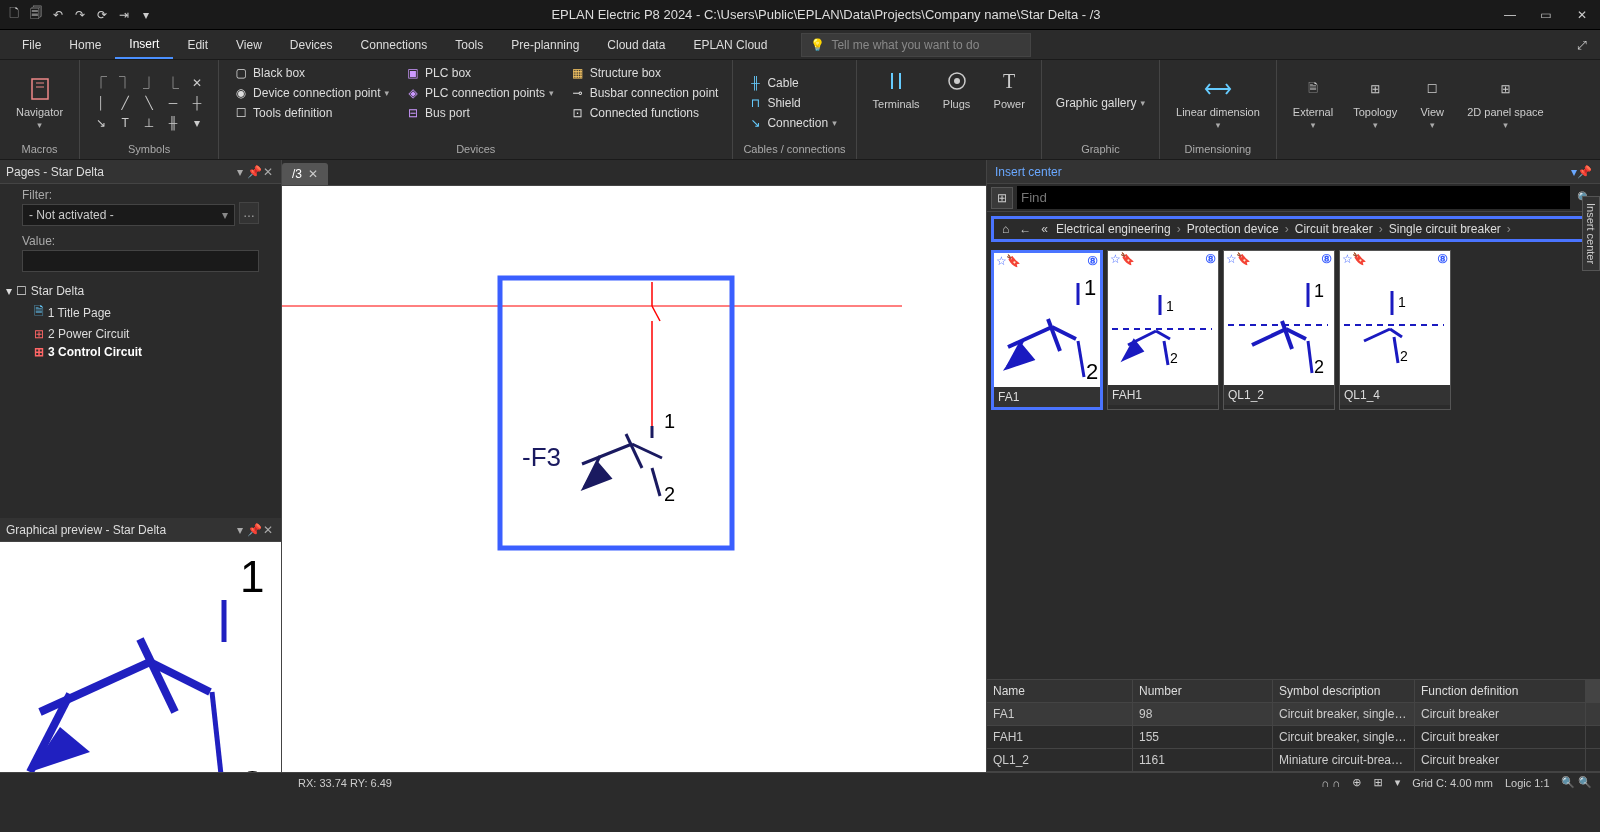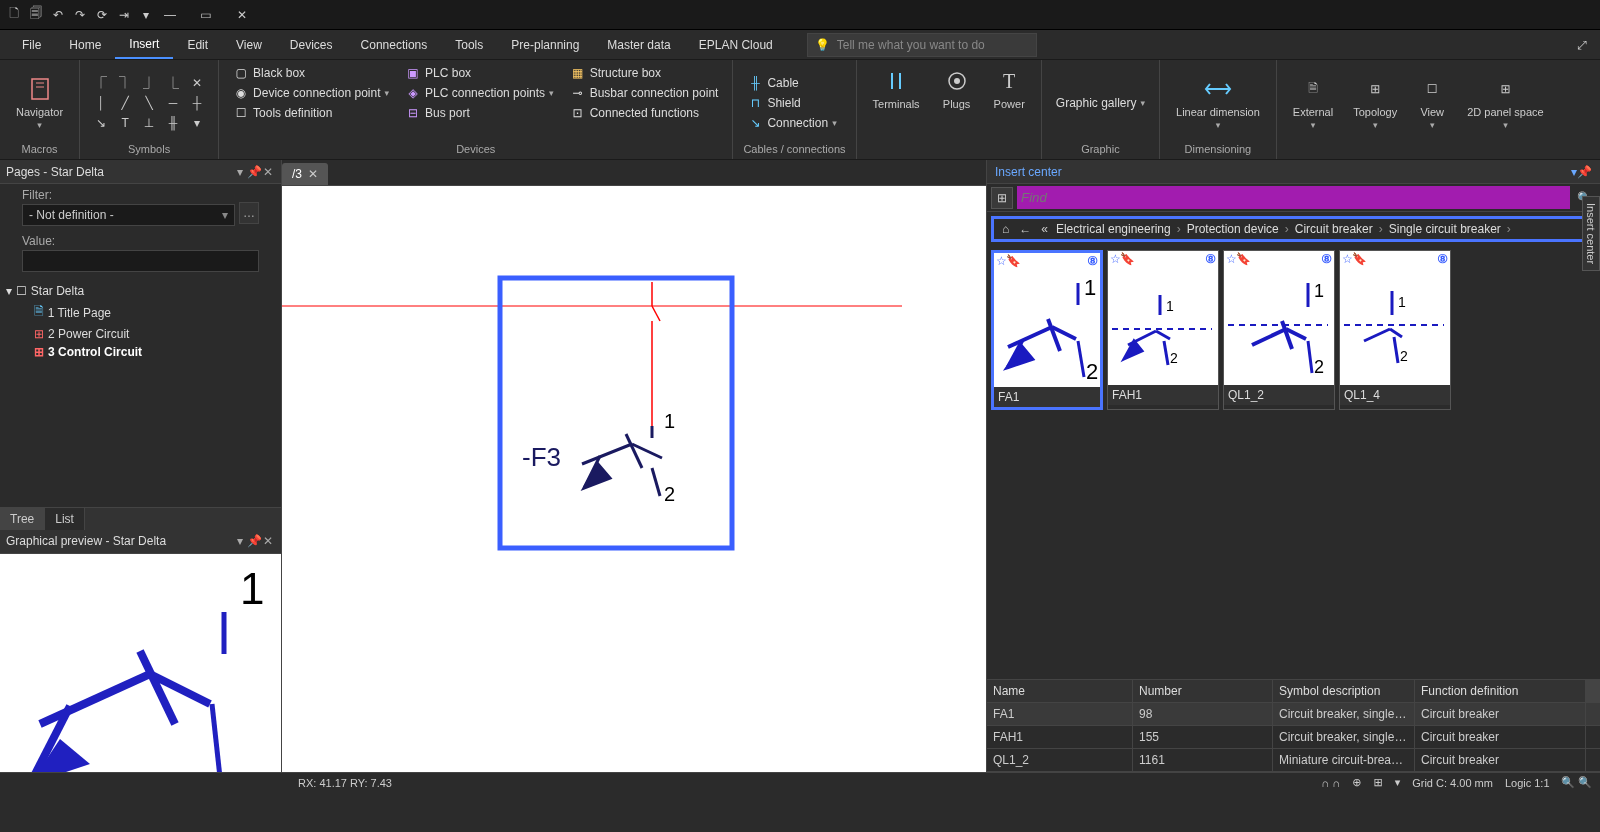--- a/index.html
+++ b/index.html
@@ -53,21 +53,21 @@
 .doc-tabs{height:26px;background:#2b2b2b;display:flex;align-items:flex-end;border-bottom:1px solid #444;}
 .doc-tab{background:#555;color:#fff;padding:4px 10px;border-top-left-radius:3px;border-top-right-radius:3px;display:flex;align-items:center;gap:6px;}
 .doc-tab .close{cursor:pointer;color:#ccc;}
 .canvas{flex:1;background:#fff;position:relative;overflow:hidden;}
 .right-panel{width:614px;background:#2b2b2b;border-left:1px solid #444;display:flex;flex-direction:column;}
 .side-tab{position:absolute;right:0;top:196px;background:#333;color:#ccc;writing-mode:vertical-rl;padding:6px 2px;font-size:11px;border:1px solid #555;}
 .insert-header{height:24px;background:#333;display:flex;align-items:center;padding:0 8px;border-bottom:1px solid #444;color:#6aa8ff;}
 .insert-header .title{flex:1;}
 .find-row{height:28px;display:flex;align-items:center;padding:0 4px;gap:4px;border-bottom:1px solid #444;}
 .find-row .sq{width:22px;height:22px;background:#3a3a3a;border:1px solid #555;display:flex;align-items:center;justify-content:center;}
-.find-row input{flex:1;background:#a21caf;border:none;color:#ccc;padding:4px;outline:none;font-style:italic;}
+.find-row input{flex:1;background:#000000;border:none;color:#ccc;padding:4px;outline:none;}
 .breadcrumb{border:3px solid #4a74ff;margin:4px;padding:3px 6px;display:flex;align-items:center;gap:6px;background:#2b2b2b;}
 .breadcrumb .bc-btn{color:#ccc;cursor:pointer;padding:0 2px;}
 .breadcrumb .bc-sep{color:#888;}
 .breadcrumb .bc-item{color:#ddd;cursor:pointer;}
 .symbol-grid{display:flex;gap:4px;padding:4px;flex-wrap:wrap;align-content:flex-start;flex:1;overflow:auto;}
 .symbol-card{width:112px;display:flex;flex-direction:column;}
 .symbol-card.sel{border:3px solid #4a74ff;}
 .symbol-card:not(.sel){border:1px solid #555;}
 .symbol-thumb-top{height:16px;background:#fff;display:flex;justify-content:space-between;align-items:center;padding:0 2px;}
 .symbol-thumb{height:118px;background:#fff;position:relative;}
@@ -92,38 +92,39 @@
 <div class="titlebar">
   <div class="qat">
     <div class="qat-btn">🗋</div>
     <div class="qat-btn">🗐</div>
     <div class="qat-btn">↶</div>
     <div class="qat-btn">↷</div>
     <div class="qat-btn">⟳</div>
     <div class="qat-btn">⇥</div>
     <div class="qat-btn">▾</div>
   </div>
+  <div class="title-text">EPLAN Electric P8 2024 - C:\Users\Public\EPLAN\Data\Projects\Company name\Star Delta - /3</div>
   <div class="wincontrols">
     <div>—</div>
     <div>▭</div>
     <div>✕</div>
   </div>
 </div>
 
 <div class="menubar">
   <div class="menu-item">File</div>
   <div class="menu-item">Home</div>
   <div class="menu-item active">Insert</div>
   <div class="menu-item">Edit</div>
   <div class="menu-item">View</div>
   <div class="menu-item">Devices</div>
   <div class="menu-item">Connections</div>
   <div class="menu-item">Tools</div>
   <div class="menu-item">Pre-planning</div>
-  <div class="menu-item">Master data</div>
+  <div class="menu-item">Cloud data</div>
   <div class="menu-item">EPLAN Cloud</div>
   <div class="tellme">
     <span style="margin-right:6px;">💡</span>
     <span>Tell me what you want to do</span>
   </div>
   <div style="flex:1"></div>
   <div style="width:20px;text-align:center;cursor:pointer;">⤢</div>
 </div>
 
 <div class="ribbon">
@@ -315,21 +316,21 @@
     <div class="panel-header">
       <div class="title">Pages - Star Delta</div>
       <div class="ctl">▾</div>
       <div class="ctl">📌</div>
       <div class="ctl">✕</div>
     </div>
     <div class="filter-row">
       <div>Filter:</div>
       <div style="display:flex;">
         <div class="select-box" style="flex:1;">
-            <span class="txt">- Not definition -</span>
+            <span class="txt">- Not activated -</span>
             <span class="ar">▾</span>
           </div>
         <div class="dots-btn">…</div>
       </div>
     </div>
     <div class="filter-row">
       <div>Value:</div>
       <div class="select-box" style="height:22px;"></div>
     </div>
     <div class="tree">
@@ -345,24 +346,20 @@
           </div>
         <div class="tree-item">
             <span style="color:#f66;">⊞</span>
             <span>2 Power Circuit</span>
           </div>
         <div class="tree-item bold">
             <span style="color:#f66;">⊞</span>
             <span>3 Control Circuit</span>
           </div>
       </div>
-    </div>
-    <div class="treetab-row">
-      <div class="treetab active">Tree</div>
-      <div class="treetab">List</div>
     </div>
     <div class="panel-header">
       <div class="title">Graphical preview - Star Delta</div>
       <div class="ctl">▾</div>
       <div class="ctl">📌</div>
       <div class="ctl">✕</div>
     </div>
     <div class="preview" style="height:274px;">
       <svg width="282" height="274" viewBox="0 0 282 274">
         <text x="240" y="50" font-size="44" font-family="serif">1</text>
@@ -559,21 +556,21 @@
         <div class="table-cell c-func">Circuit breaker</div>
         <div style="width:14px;"></div>
       </div>
     </div>
   </div>
 </div>
 
 <div class="side-tab">Insert center</div>
 
 <div class="statusbar">
-  <div class="left" style="padding-left:290px;">RX: 41.17 RY: 7.43</div>
+  <div class="left" style="padding-left:290px;">RX: 33.74 RY: 6.49</div>
   <div class="right">
     <span>∩ ∩</span>
     <span>⊕</span>
     <span>⊞</span>
     <span>▾</span>
     <span>Grid C: 4.00 mm</span>
     <span>Logic 1:1</span>
     <span>🔍 🔍</span>
   </div>
 </div>

